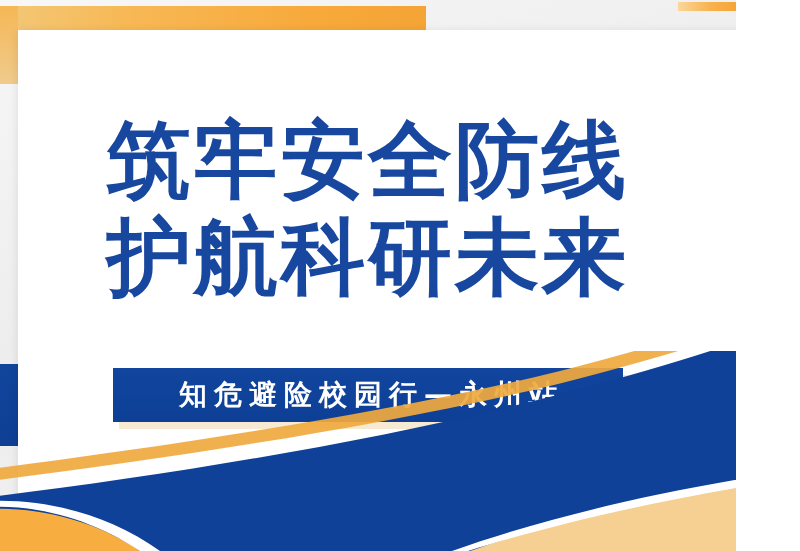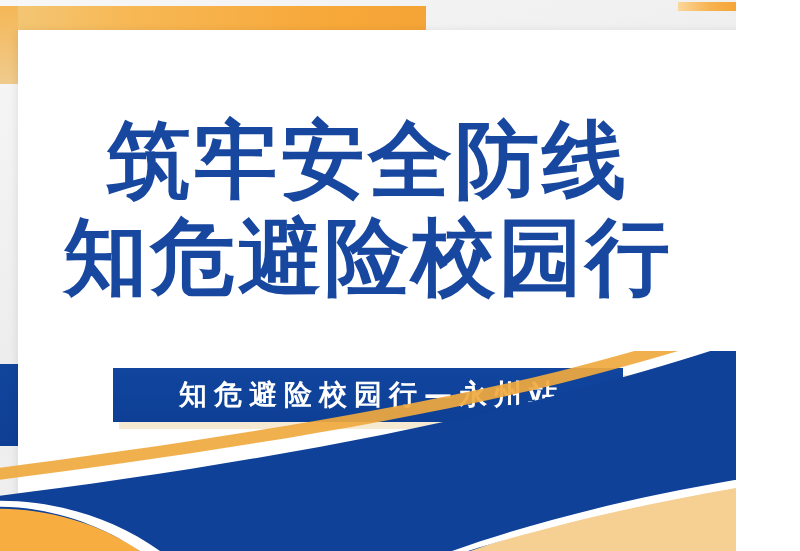--- a/index.html
+++ b/index.html
@@ -148,21 +148,21 @@
 
   <div class="accent-bar-top-left"></div>
   <div class="accent-bar-left-vert"></div>
   <div class="accent-bar-top-right"></div>
   <div class="accent-block-left-blue"></div>
 
   <div class="card"></div>
 
   <div class="headline">
     <span class="line">筑牢安全防线</span>
-    <span class="line">知危避险校园行</span>
+    <span class="line">护航科研未来</span>
   </div>
 
   <div class="ribbon-wrap">
     <div class="ribbon-shadow"></div>
     <div class="ribbon">
       <span class="ribbon-text">知危避险校园行—永州站</span>
     </div>
   </div>
 
   <div class="swoosh-layer">

